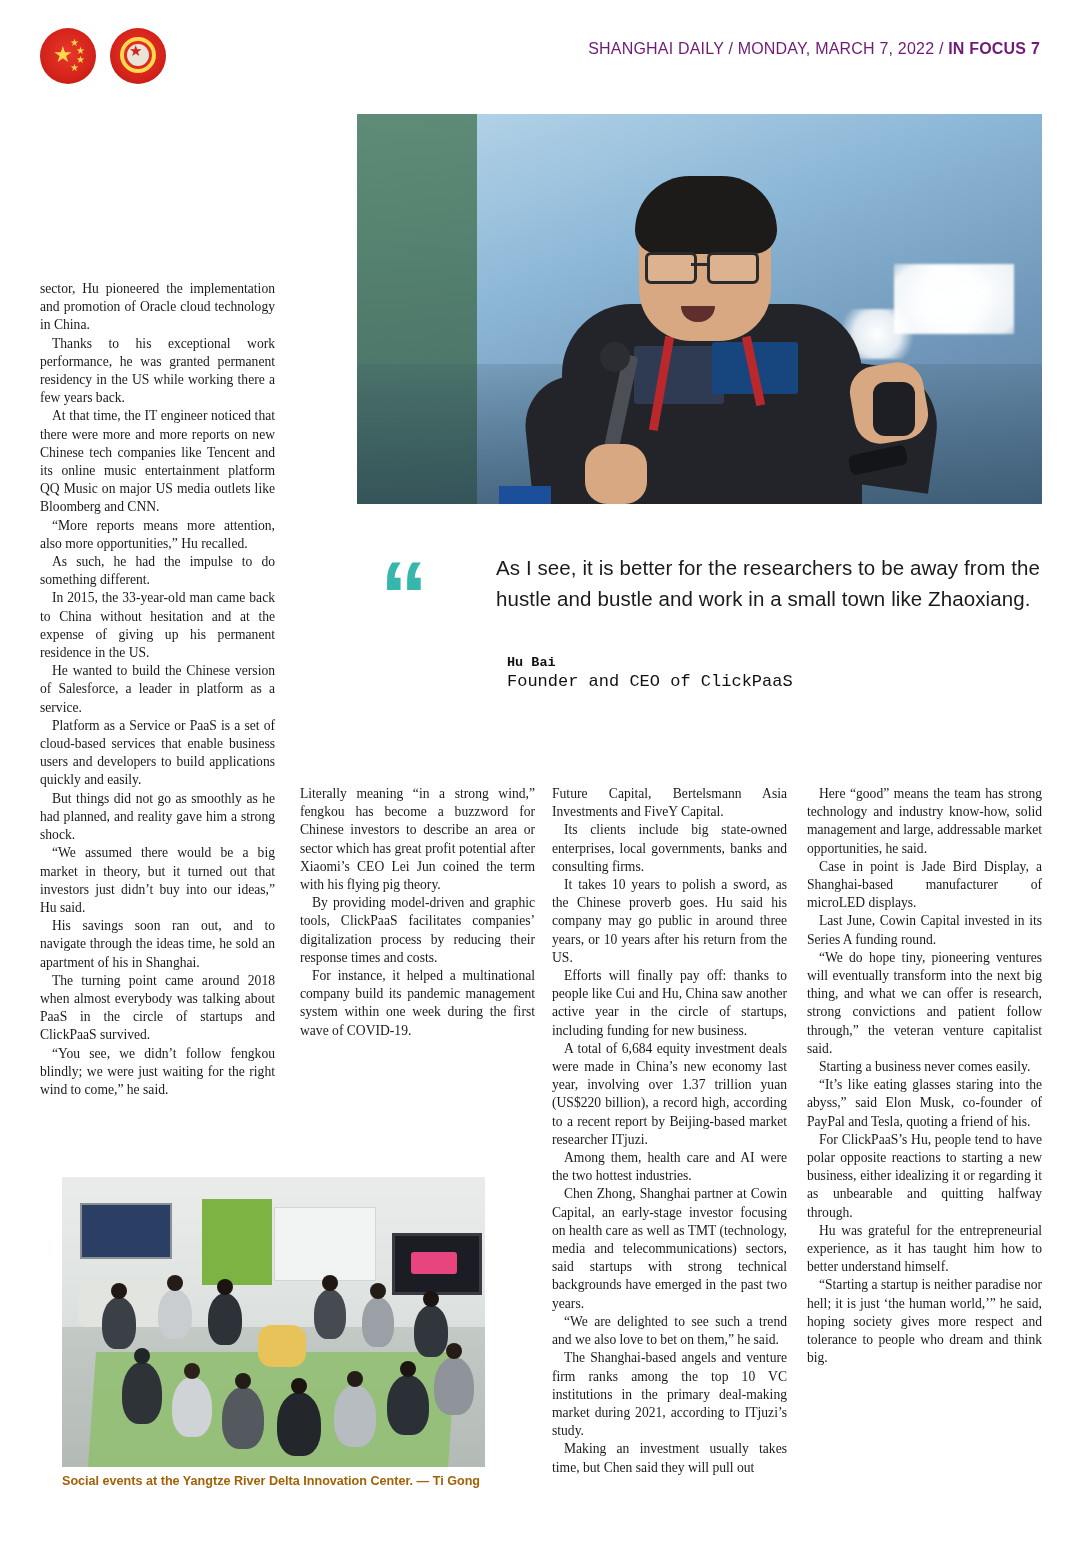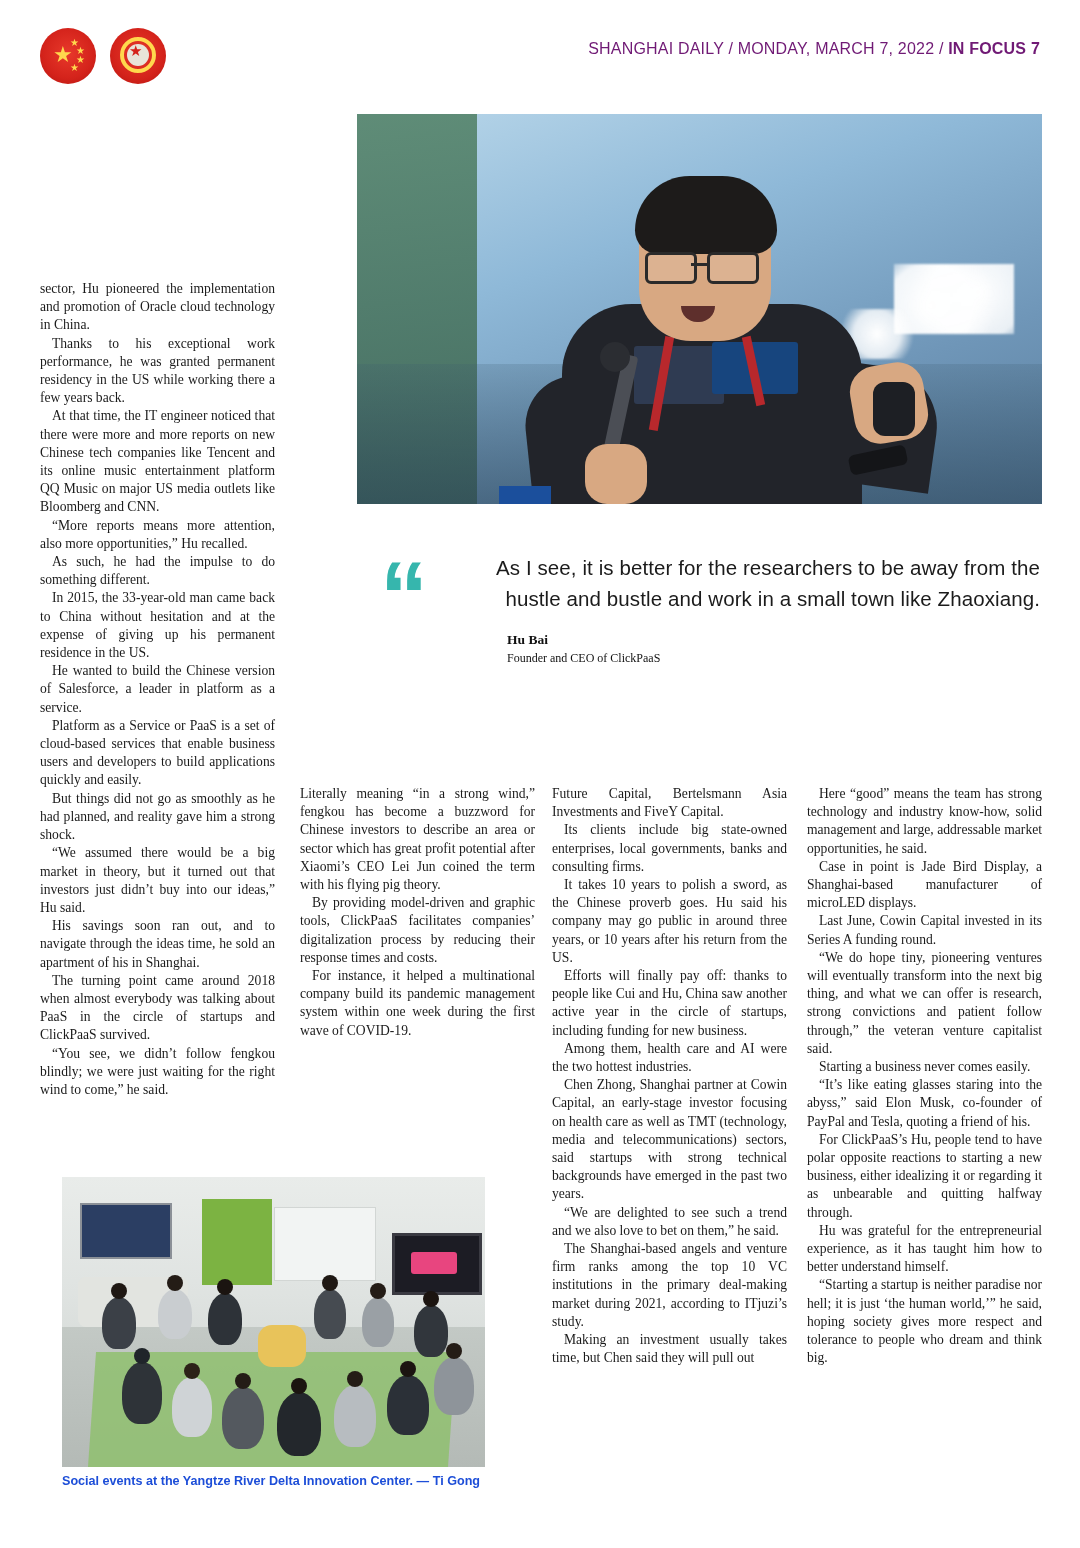--- a/index.html
+++ b/index.html
@@ -341,35 +341,34 @@
     color: #36b6ad;
     font-weight: bold;
   }
   .quote-text {
     margin-left: 116px;
     font-family: "Liberation Sans", sans-serif;
     font-size: 20.5px;
     line-height: 31px;
     color: #1b1b1b;
     letter-spacing: 0.1px;
-    text-align: right;
   }
   .quote-attrib {
     margin-left: 127px;
-    margin-top: 16px;
-    font-family: Liberation Serif, serif;
+    margin-top: 39px;
+    font-family: Liberation Mono, monospace;
   }
   .quote-name {
     font-size: 13.5px;
     font-weight: bold;
     color: #111;
     line-height: 19px;
   }
   .quote-role {
-    font-size: 12px;
+    font-size: 17px;
     color: #111;
     line-height: 19px;
   }
 
   
   .col {
     position: absolute;
     font-family: "Liberation Serif", serif;
     font-size: 13.6px;
     line-height: 18.2px;
@@ -513,21 +512,21 @@
     border-radius: 50%;
   }
   .photo-caption {
     position: absolute;
     left: 62px;
     top: 1474px;
     width: 440px;
     font-family: "Liberation Sans", sans-serif;
     font-size: 12.6px;
     font-weight: bold;
-    color: #1d4ed8;
+    color: #a16207;
   }
 </style>
 </head>
 <body>
 
 <div class="page">
 
   <div class="masthead">
     <div class="emblems">
       <div class="emblem flag">
@@ -605,20 +604,21 @@
     <p class="noindent">Literally meaning “in a strong wind,” fengkou has become a buzzword for Chinese investors to describe an area or sector which has great profit potential after Xiaomi’s CEO Lei Jun coined the term with his flying pig theory.</p>
     <p>By providing model-driven and graphic tools, ClickPaaS facilitates companies’ digitalization process by reducing their response times and costs.</p>
     <p>For instance, it helped a multinational company build its pandemic management system within one week during the first wave of COVID-19.</p>
   </div>
 
   <div class="col col-3">
     <p class="noindent">Future Capital, Bertelsmann Asia Investments and FiveY Capital.</p>
     <p>Its clients include big state-owned enterprises, local governments, banks and consulting firms.</p>
     <p>It takes 10 years to polish a sword, as the Chinese proverb goes. Hu said his company may go public in around three years, or 10 years after his return from the US.</p>
     <p>Efforts will finally pay off: thanks to people like Cui and Hu, China saw another active year in the circle of startups, including funding for new business.</p>
+    <p>A total of 6,684 equity investment deals were made in China’s new economy last year, involving over 1.37 trillion yuan (US$220 billion), a record high, according to a recent report by Beijing-based market researcher ITjuzi.</p>
     <p>Among them, health care and AI were the two hottest industries.</p>
     <p>Chen Zhong, Shanghai partner at Cowin Capital, an early-stage investor focusing on health care as well as TMT (technology, media and telecommunications) sectors, said startups with strong technical backgrounds have emerged in the past two years.</p>
     <p>“We are delighted to see such a trend and we also love to bet on them,” he said.</p>
     <p>The Shanghai-based angels and venture firm ranks among the top 10 VC institutions in the primary deal-making market during 2021, according to ITjuzi’s study.</p>
     <p>Making an investment usually takes time, but Chen said they will pull out</p>
   </div>
 
   <div class="col col-4">
     <p>Here “good” means the team has strong technology and industry know-how, solid management and large, addressable market opportunities, he said.</p>
     <p>Case in point is Jade Bird Display, a Shanghai-based manufacturer of microLED displays.</p>

